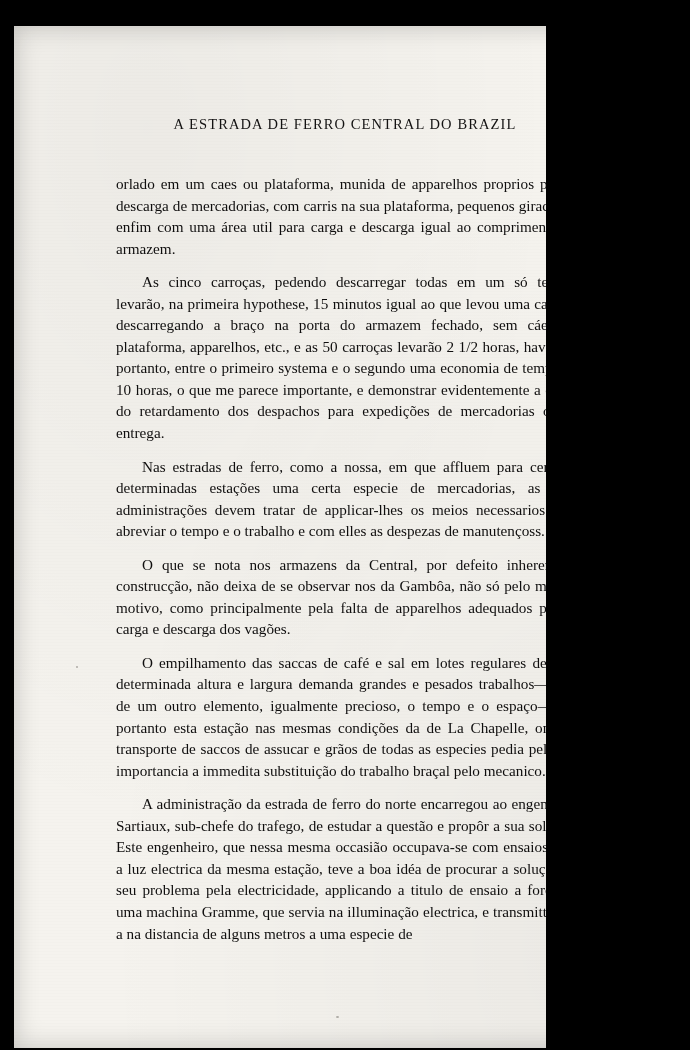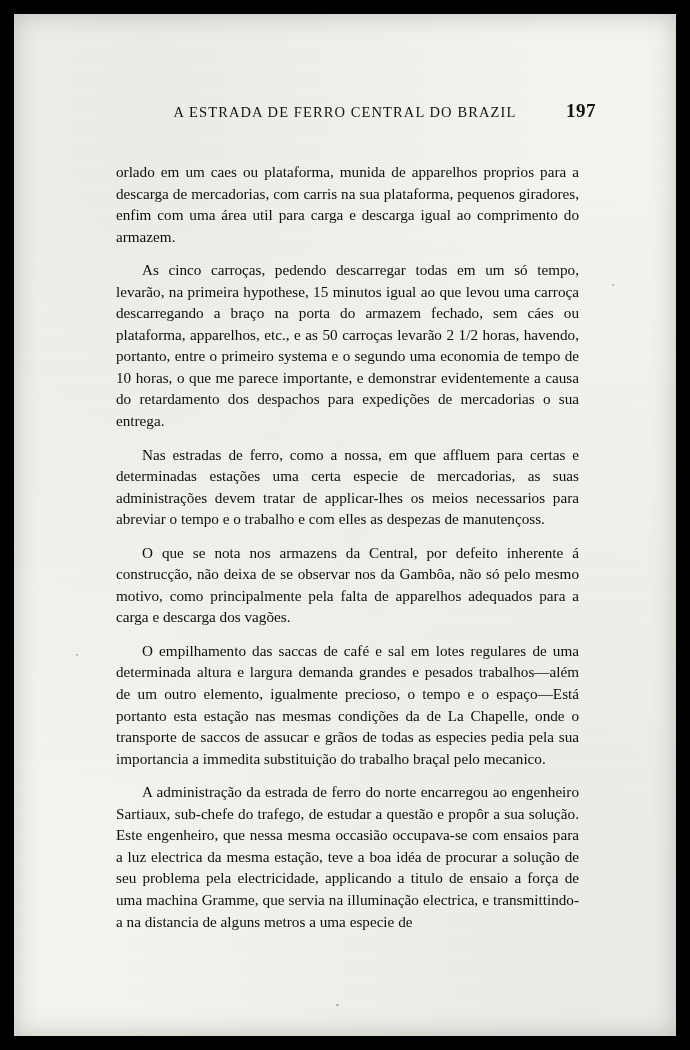--- a/index.html
+++ b/index.html
@@ -9,22 +9,22 @@
   }
   body {
     width: 690px;
     height: 1050px;
     overflow: hidden;
     font-family: "Liberation Serif", serif;
   }
   .page {
     position: absolute;
     left: 14px;
-    top: 14px;
-    width: 662px;
+    top: 26px;
+    width: 532px;
     height: 1022px;
     background: #f3f1ec;
     overflow: hidden;
   }
   .page-inner {
     position: absolute;
     left: 0;
     top: 0;
     width: 662px;
     height: 1022px;

